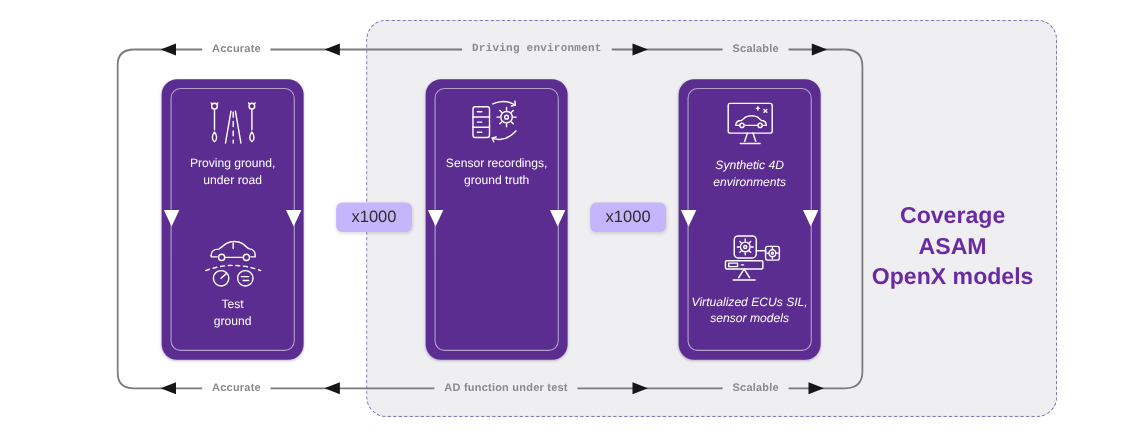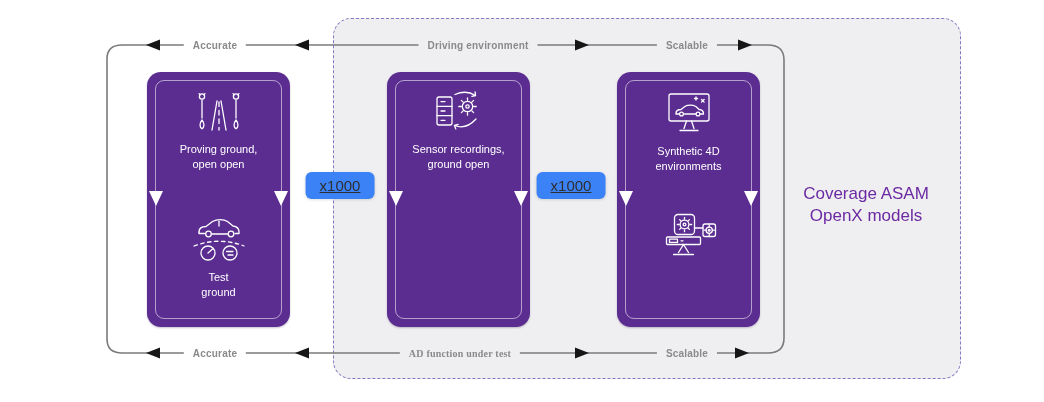--- a/index.html
+++ b/index.html
@@ -15,36 +15,36 @@
   *{margin:0;padding:0;box-sizing:border-box;}
   body{background:#fff;font-family:"Liberation Sans",sans-serif;}
   .canvas{position:relative;width:1044px;height:402px;background:#ffffff;overflow:hidden;}
   .region{position:absolute;left:333px;top:18px;width:628px;height:361px;background:var(--region-bg);
           border:1.5px dashed var(--region-border);border-radius:18px;z-index:1;}
   .connectors{position:absolute;left:0;top:0;z-index:2;pointer-events:none;}
   .row-label{position:absolute;transform:translate(-50%,-50%);font-weight:bold;font-size:10px;
              color:var(--row-label);white-space:nowrap;padding:0 9px;z-index:3;letter-spacing:.2px;}
   .on-white{background:#ffffff;}
   .on-gray{background:var(--region-bg);}
-  .card{position:absolute;top:72px;width:143px;height:255px;background:var(--card-purple);
+  .card{position:absolute;top:72px;width:129px;height:255px;background:var(--card-purple);
         border-radius:14px;z-index:3;box-shadow:0 1px 2px rgba(40,10,80,.25);}
   .card-inner{position:absolute;inset:8px;border:1px solid rgba(255,255,255,.55);border-radius:9px;}
   .card-slot{position:absolute;left:6px;right:6px;display:flex;flex-direction:column;align-items:center;gap:7px;}
   .slot-top{top:17px;}
   .slot-bottom{top:139px;justify-content:center;}
   .card-label{color:#ffffff;font-size:11px;line-height:1.32;text-align:center;}
   .down-arrow{position:absolute;top:119px;width:0;height:0;border-left:7px solid transparent;
               border-right:7px solid transparent;border-top:15px solid #ffffff;z-index:4;}
   .down-arrow.left{left:2px;}
   .down-arrow.right{right:2px;}
-  .pill{position:absolute;top:172px;transform:translateX(-50%);height:27px;background:#3b82f6;
+  .pill{position:absolute;top:184px;transform:translateX(-50%);height:27px;background:#c4b5fd;
         border-radius:6px;display:flex;align-items:center;justify-content:center;padding:0 14px;
-        font-size:15px;color:var(--pill-text);z-index:5;box-shadow:0 1px 3px rgba(0,0,0,.12);text-decoration:underline;}
+        font-size:15px;color:var(--pill-text);z-index:5;box-shadow:0 1px 3px rgba(0,0,0,.12);}
   .coverage{position:absolute;left:786px;top:183px;width:160px;text-align:center;z-index:3;
-            color:var(--accent-purple);font-weight:normal;font-size:17px;line-height:1.32;}
+            color:var(--accent-purple);font-weight:bold;font-size:21px;line-height:1.32;}
   .icon svg{display:block;}
 </style>
 </head>
 <body>
 
 <div class="canvas">
 
   <div class="region"></div>
 
   <svg class="connectors" width="1044" height="402" viewBox="0 0 1044 402">
@@ -60,24 +60,24 @@
       <polygon points="589,45 575,39.5 575,50.5"></polygon>
       <polygon points="752,45 738,39.5 738,50.5"></polygon>
       <polygon points="146,353 160,347.5 160,358.5"></polygon>
       <polygon points="295,353 309,347.5 309,358.5"></polygon>
       <polygon points="589,353 575,347.5 575,358.5"></polygon>
       <polygon points="749,353 735,347.5 735,358.5"></polygon>
     </g>
   </svg>
 
   <div class="row-label on-white" style="left:215px;top:45px;">Accurate</div>
-  <div class="row-label on-gray" style="left:478px;top:45px;">Driving environment</div>
+  <div class="row-label on-gray" style="left:488px;top:45px;font-family:Liberation Mono, monospace;">Driving environment</div>
   <div class="row-label on-gray" style="left:687px;top:45px;">Scalable</div>
   <div class="row-label on-white" style="left:215px;top:353px;">Accurate</div>
-  <div class="row-label on-gray" style="left:460px;top:353px;font-family:Liberation Serif, serif;">AD function under test</div>
+  <div class="row-label on-gray" style="left:460px;top:353px;">AD function under test</div>
   <div class="row-label on-gray" style="left:687px;top:353px;">Scalable</div>
 
   <div class="card" style="left:147px;">
     <div class="card-inner"></div>
     <div class="down-arrow left"></div>
     <div class="down-arrow right"></div>
     <div class="card-slot slot-top">
       <span class="icon">
         <svg width="56" height="46" viewBox="0 0 56 46" fill="none" stroke="#fff" stroke-width="1.3" stroke-linecap="round" stroke-linejoin="round">
           <path d="M21,41 L26,12"></path>
@@ -88,21 +88,21 @@
             <path d="M8,4.6 l1.2,1.2 M14,4.6 l-1.2,1.2"></path>
           <path d="M45,29 V11"></path>
             <circle cx="45" cy="7.5" r="2.6"></circle>
             <path d="M42,4.6 l1.2,1.2 M48,4.6 l-1.2,1.2"></path>
           <path d="M11,31 C13.6,34.2 13.6,38.2 11,39.8 C8.4,38.2 8.4,34.2 11,31 Z"></path>
           <path d="M45,31 C47.6,34.2 47.6,38.2 45,39.8 C42.4,38.2 42.4,34.2 45,31 Z"></path>
         </svg>
       </span>
       <div class="card-label">
         <div>Proving ground,</div>
-        <div>open open</div>
+        <div>under road</div>
       </div>
     </div>
     <div class="card-slot slot-bottom">
       <span class="icon">
         <svg width="60" height="52" viewBox="0 0 60 52" fill="none" stroke="#fff" stroke-width="1.3" stroke-linecap="round" stroke-linejoin="round">
           <path d="M10,21 c0,-3.5 2.5,-5.5 7,-5.5 l6.5,-5 c4.5,-2.5 11,-2.5 15,0 l5.5,4.5 c4.5,0.5 6,2.5 6,6 v1.5 h-4"></path>
           <path d="M10,21 v1.5 h5.5 M23,23 h15.5"></path>
           <circle cx="19.5" cy="23" r="2.8"></circle>
             <circle cx="42" cy="23" r="2.8"></circle>
           <path d="M30,10.3 V15"></path>
@@ -133,26 +133,26 @@
             <circle cx="37.5" cy="17.5" r="1.7"></circle>
           <path d="M43.7,17.5 H46.2 M41.9,21.9 L43.6,23.6 M37.5,23.7 V26.2 M33.1,21.9 L31.4,23.6 M31.3,17.5 H28.8 M33.1,13.1 L31.4,11.4 M37.5,11.3 V8.8 M41.9,13.1 L43.6,11.4"></path>
           <path d="M25,5.5 Q36,0.5 45.5,6.5"></path>
           <path d="M45.5,6.5 l-0.4,-3.6 M45.5,6.5 l-3.6,0.9"></path>
           <path d="M46,30 Q36,41 24.5,36.5"></path>
           <path d="M24.5,36.5 l3.6,-1 M24.5,36.5 l1.3,3.4"></path>
         </svg>
       </span>
       <div class="card-label">
         <div>Sensor recordings,</div>
-        <div>ground open</div>
-      </div>
-    </div>
-  </div>
-
-  <div class="card" style="left:617px;">
+        <div>ground truth</div>
+      </div>
+    </div>
+  </div>
+
+  <div class="card" style="left:617px;font-style:italic;">
     <div class="card-inner"></div>
     <div class="down-arrow left"></div>
     <div class="down-arrow right"></div>
     <div class="card-slot slot-top">
       <span class="icon">
         <svg width="56" height="48" viewBox="0 0 56 48" fill="none" stroke="#fff" stroke-width="1.3" stroke-linecap="round" stroke-linejoin="round">
           <rect x="8" y="5" width="40" height="27" rx="2"></rect>
           <path d="M15,24.5 c0,-2.8 2,-4 5,-4 l3.8,-3 c3,-1.8 8,-1.8 11,0 l3.4,3 c3,0.3 4.3,1.5 4.3,4"></path>
           <path d="M15,25 h3 M23.5,25 h11 M39.5,25 h3"></path>
           <circle cx="20.5" cy="25" r="1.9"></circle>
@@ -177,20 +177,24 @@
           <rect x="7.5" y="26" width="34" height="7.5" rx="1"></rect>
           <path d="M10.5,28.2 h8 v3.2 h-8 Z M22,29.8 h2"></path>
           <path d="M24.5,33.5 L19.5,41.5 M24.5,33.5 L29.5,41.5 M14.5,43.5 H34.5"></path>
           <path d="M35.5,17 H44"></path>
           <rect x="44" y="13" width="12.5" height="12.5" rx="2"></rect>
           <circle cx="50.2" cy="19.2" r="3.1"></circle>
             <circle cx="50.2" cy="19.2" r="0.9"></circle>
           <path d="M53.9,19.2 h1.4 M50.2,23 v1.4 M46.5,19.2 h-1.4 M50.2,15.4 v-1.4"></path>
         </svg>
       </span>
+      <div class="card-label">
+        <div>Virtualized ECUs SIL,</div>
+        <div>sensor models</div>
+      </div>
     </div>
   </div>
 
   <div class="pill" style="left:340px;">x1000</div>
   <div class="pill" style="left:571px;">x1000</div>
 
   <div class="coverage">
     <div>Coverage ASAM</div>
     <div>OpenX models</div>
   </div>

